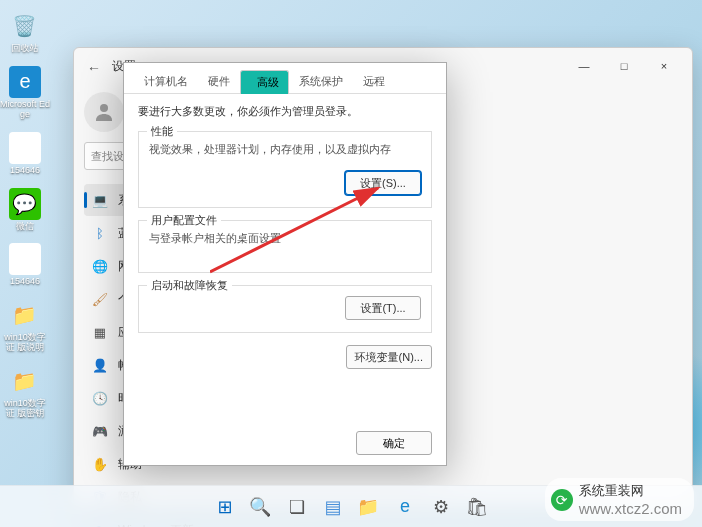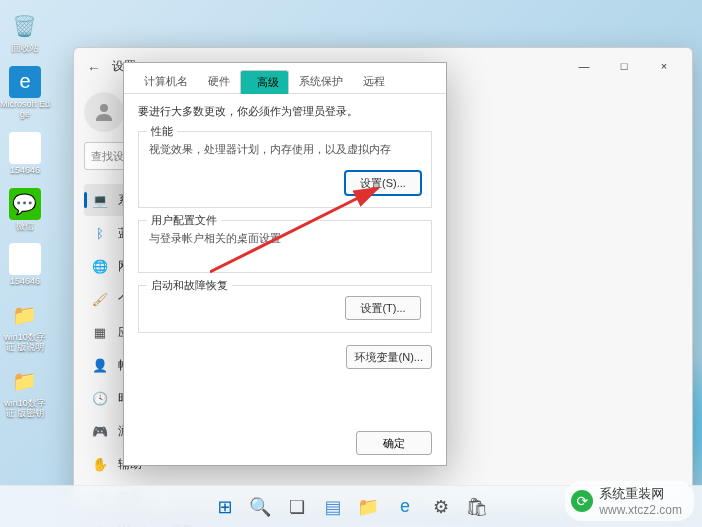--- a/index.html
+++ b/index.html
@@ -56,21 +56,21 @@
 
 .red-arrow { position: absolute; pointer-events: none; }
 
 
 .taskbar { position: absolute; left: 0; bottom: 0; width: 100%; height: 42px; background: rgba(245,248,252,.85); backdrop-filter: blur(10px); border-top: 1px solid rgba(0,0,0,.05); display: flex; align-items: center; justify-content: center; gap: 6px; }
 .tb-icon { width: 30px; height: 30px; border-radius: 4px; display: flex; align-items: center; justify-content: center; font-size: 18px; cursor: pointer; }
 
 
 .watermark { position: absolute; right: 8px; bottom: 6px; background: rgba(255,255,255,.7); border-radius: 16px; padding: 4px 12px 4px 6px; display: flex; align-items: center; gap: 6px; font-size: 13px; color: #333; }
 .watermark .logo { width: 22px; height: 22px; border-radius: 50%; background: #27b34a; display: flex; align-items: center; justify-content: center; color: #fff; font-size: 14px; }
-.watermark .sub { font-size: 12px; color: #888; display: block; }
+.watermark .sub { font-size: 15px; color: #888; display: block; }
 
 
 .corner-glow { position: absolute; right: -40px; bottom: 20px; width: 160px; height: 160px; background: radial-gradient(circle, #3fb7e6 0%, transparent 70%); }
 </style>
 </head>
 <body>
 
 <div class="corner-glow"></div>
 
 <div class="desktop" id="desktop">

